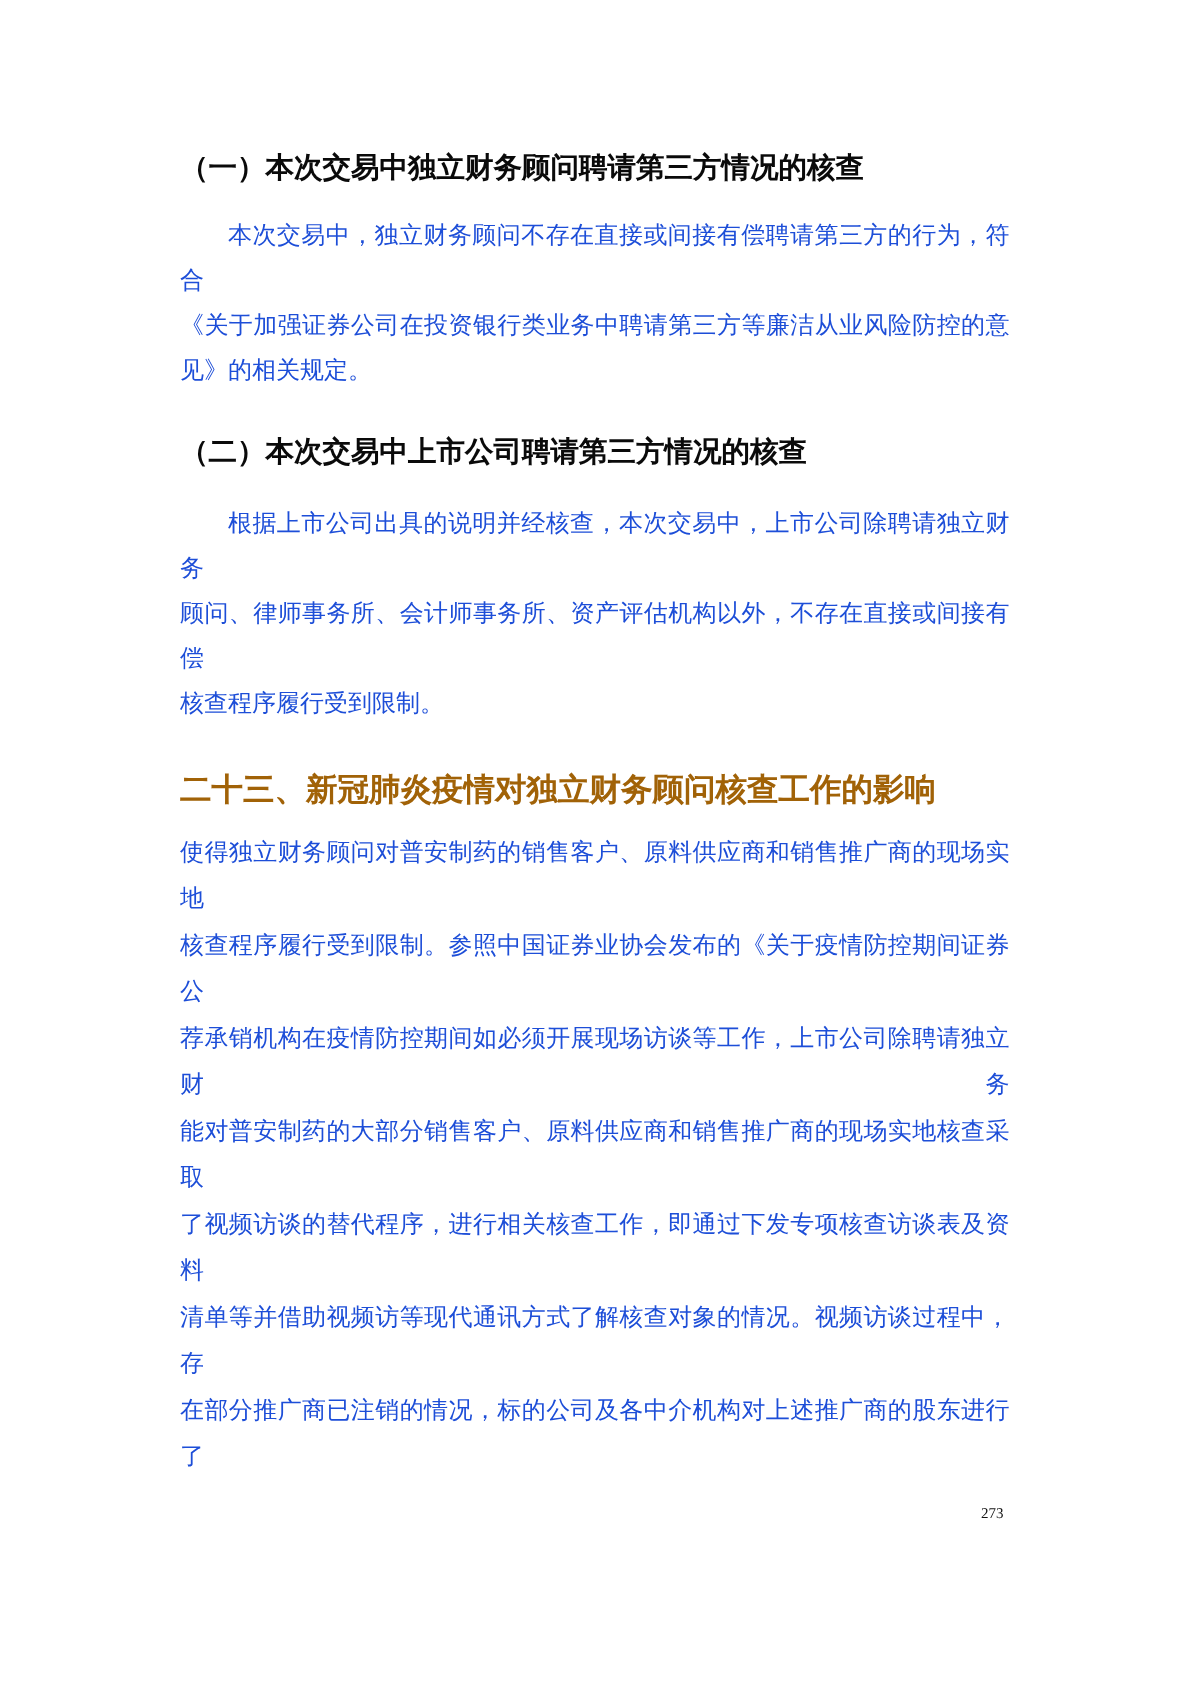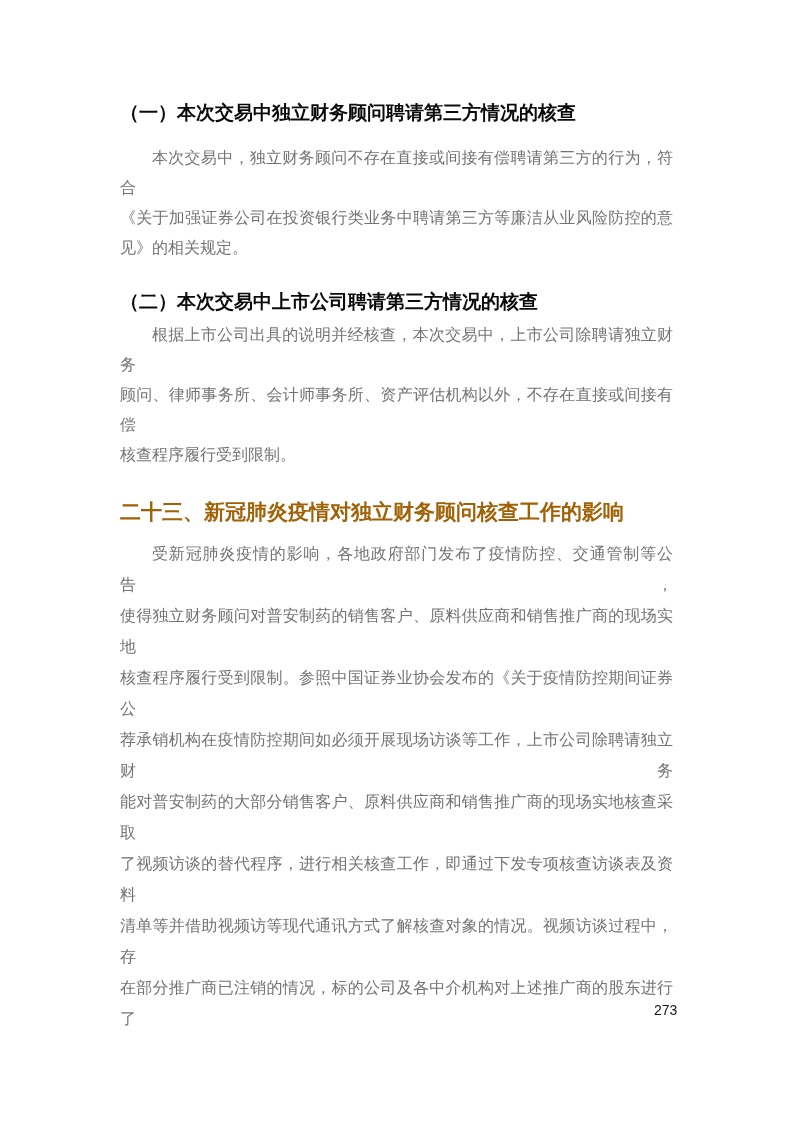--- a/index.html
+++ b/index.html
@@ -33,42 +33,42 @@
     margin: 0;
     font-family: "Liberation Sans", sans-serif;
     font-weight: 700;
     font-size: 21px;
     line-height: 32px;
     color: #a16207;
   }
   .m-h2-1 { margin-top: 100px; }
   .m-p1  { margin-top: 17px; }
   .m-h2-2 { margin-top: 26px; }
-  .m-p2  { margin-top: 5px; }
+  .m-p2  { margin-top: 20px; }
   .m-h1  { margin-top: 26px; }
   .m-p3  { margin-top: 10px; }
   .para {
     font-family: "Liberation Serif", serif;
     font-size: 16px;
-    color: #737373;
+    color: #1d4ed8;
   }
   .para .line {
     line-height: 30px;
     text-align: justify;
     text-align-last: justify;
   }
   .para.tight .line { line-height: 31px; }
   .para .line.first { text-indent: 2em; }
   .para .line.last  { text-align-last: left; }
   .page-number {
     position: absolute;
     left: 654px;
     top: 1002px;
-    font-family: Liberation Sans, sans-serif;
-    font-size: 14px;
+    font-family: Liberation Serif, serif;
+    font-size: 10px;
     line-height: 16px;
     color: #141414;
   }
 </style>
 </head>
 <body>
 
 <div class="page">
   <div class="content">
 
@@ -84,21 +84,20 @@
 
     <div class="para m-p2">
       <div class="line first">根据上市公司出具的说明并经核查，本次交易中，上市公司除聘请独立财务</div>
       <div class="line">顾问、律师事务所、会计师事务所、资产评估机构以外，不存在直接或间接有偿</div>
       <div class="line last">核查程序履行受到限制。</div>
     </div>
 
     <h2 class="h-main m-h1">二十三、新冠肺炎疫情对独立财务顾问核查工作的影响</h2>
 
     <div class="para tight m-p3">
-      <div class="line first">受新冠肺炎疫情的影响，各地政府部门发布了疫情防控、交通管制等公告，</div>
       <div class="line">使得独立财务顾问对普安制药的销售客户、原料供应商和销售推广商的现场实地</div>
       <div class="line">核查程序履行受到限制。参照中国证券业协会发布的《关于疫情防控期间证券公</div>
       <div class="line">荐承销机构在疫情防控期间如必须开展现场访谈等工作，上市公司除聘请独立财务</div>
       <div class="line">能对普安制药的大部分销售客户、原料供应商和销售推广商的现场实地核查采取</div>
       <div class="line">了视频访谈的替代程序，进行相关核查工作，即通过下发专项核查访谈表及资料</div>
       <div class="line">清单等并借助视频访等现代通讯方式了解核查对象的情况。视频访谈过程中，存</div>
       <div class="line">在部分推广商已注销的情况，标的公司及各中介机构对上述推广商的股东进行了</div>
 
     </div>
 

